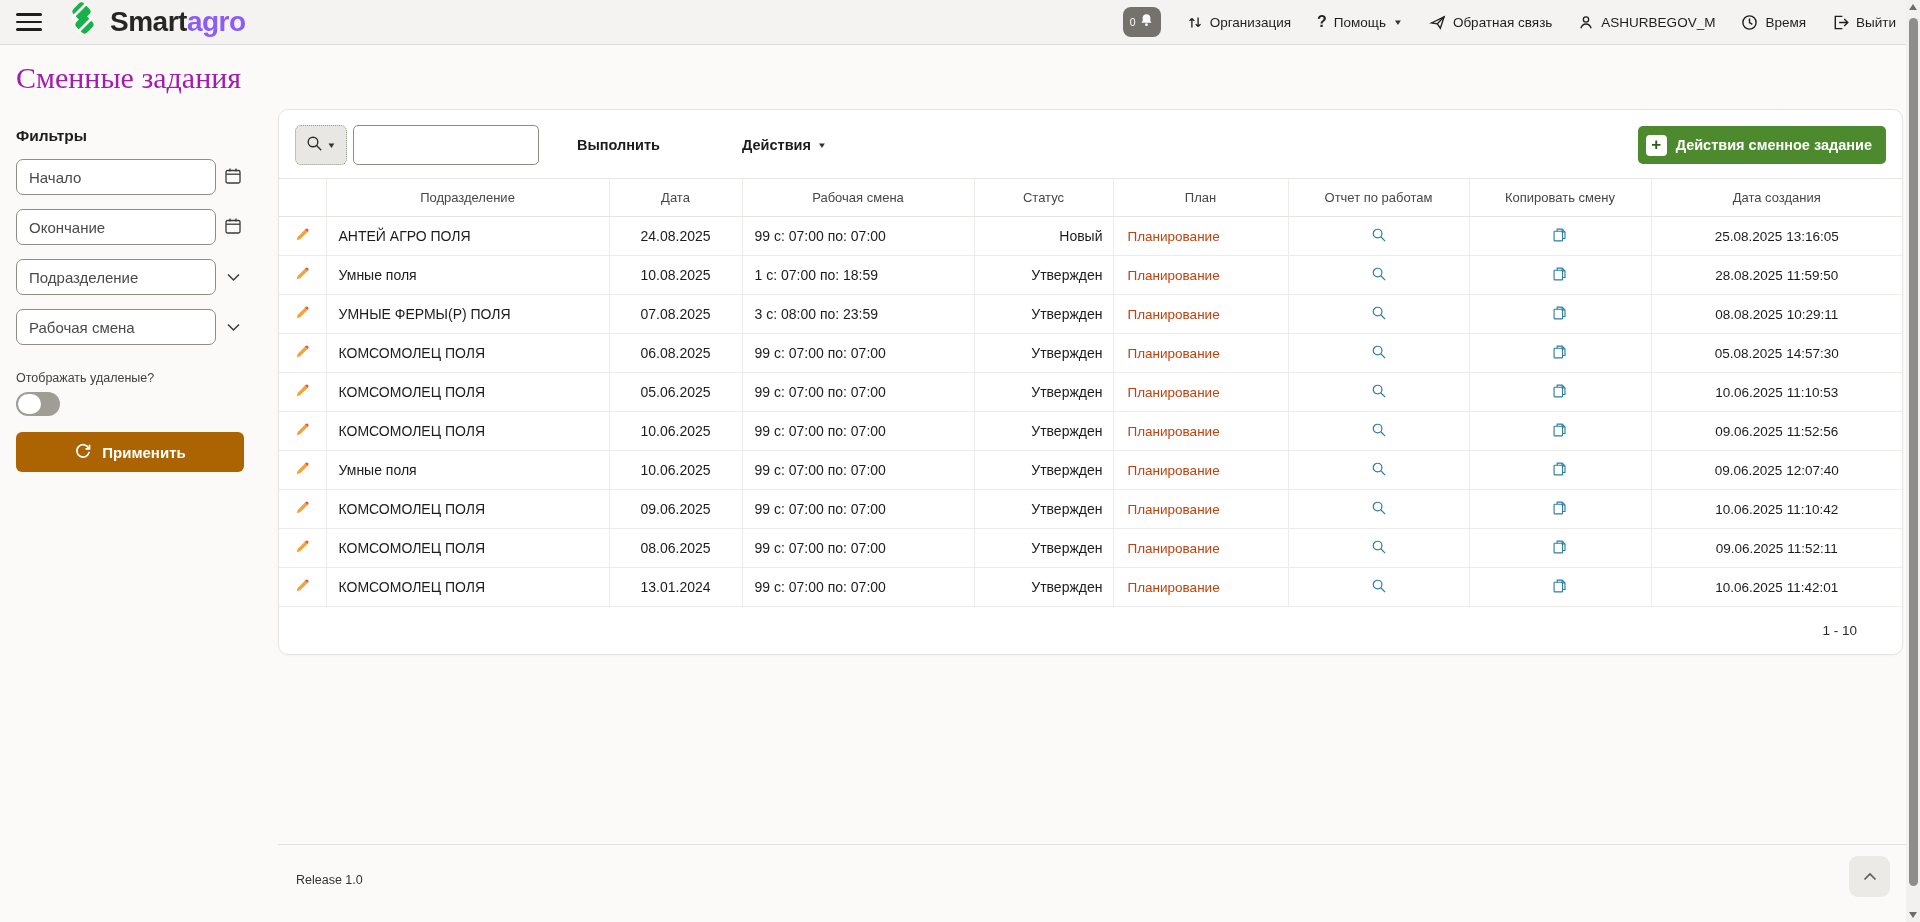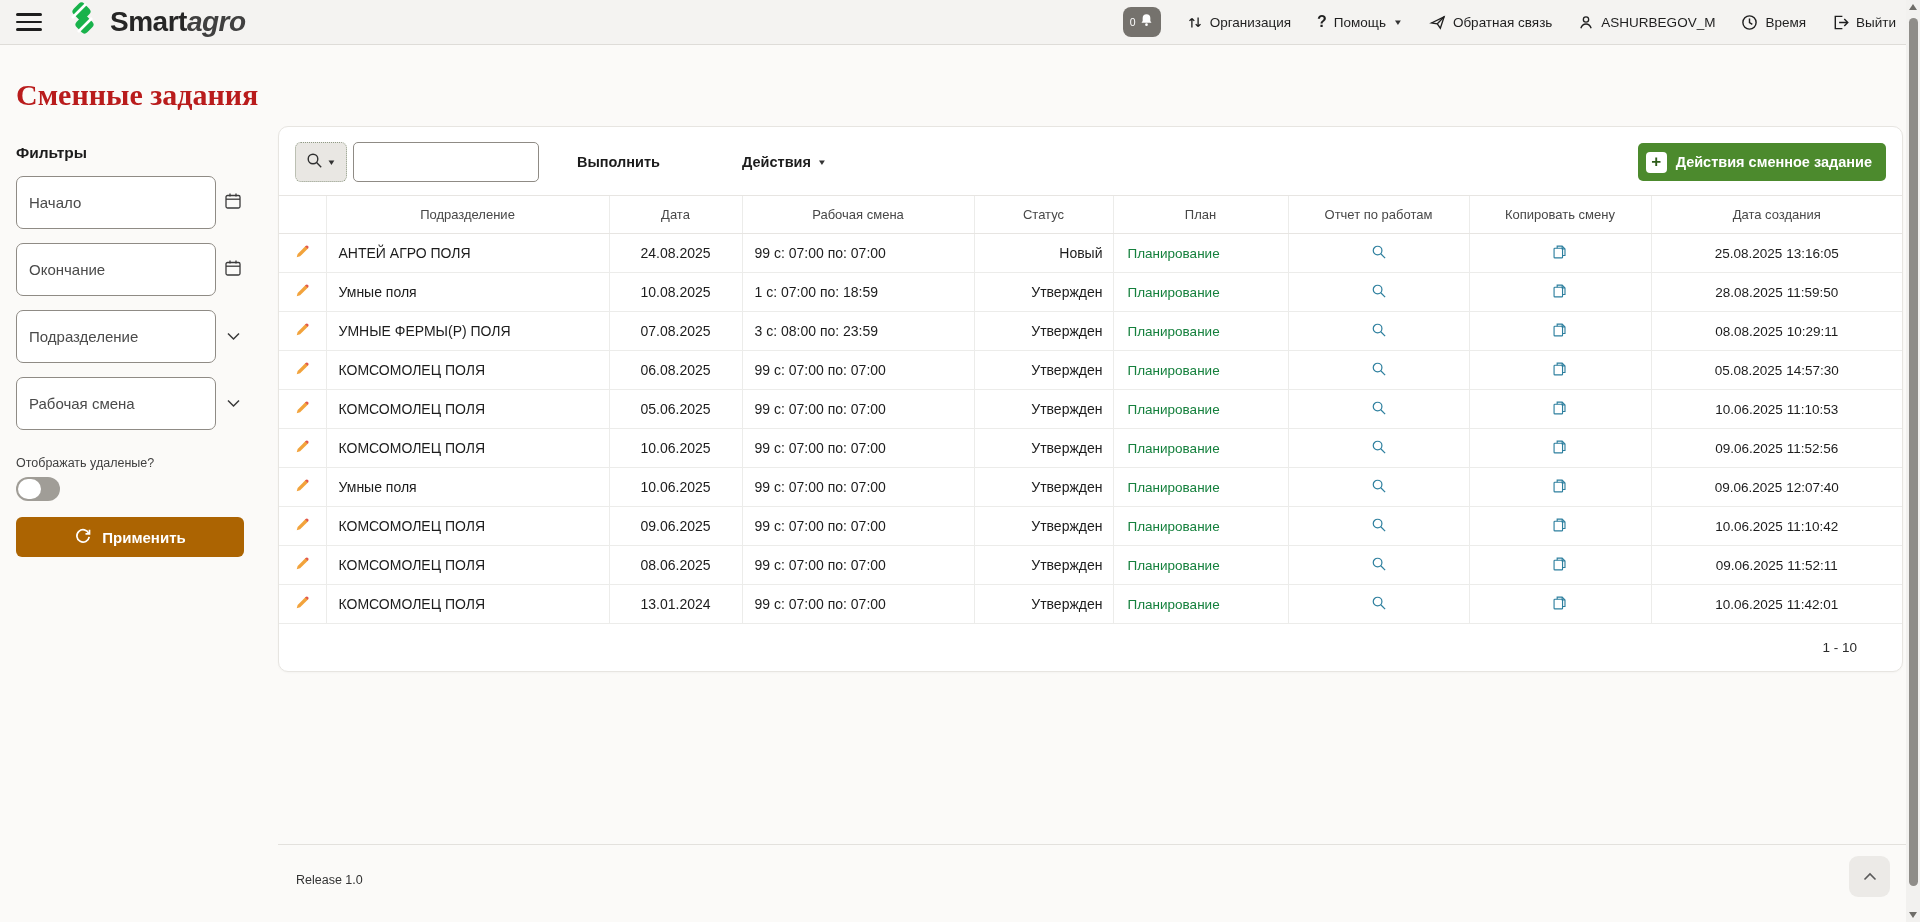--- a/index.html
+++ b/index.html
@@ -13,51 +13,51 @@
 
   
   .topbar {
     height:45px; background:#f4f3f1; border-bottom:1px solid #dedcd8;
     display:flex; align-items:center; padding:0 24px 0 16px;
   }
   .hamburger { width:26px; height:18px; display:flex; flex-direction:column; justify-content:space-between; cursor:pointer; margin-right:22px; }
   .hamburger span { display:block; height:2.6px; background:#1d1d1d; border-radius:2px; }
   .logo { display:flex; align-items:center; gap:8px; }
   .logo-text { font-size:28px; font-weight:bold; letter-spacing:-0.5px; color:#262626; }
-  .logo-text .agro { color:#404040;font-style:italic; }
+  .logo-text .agro { color:#8b5cf6; }
   .topnav { margin-left:auto; display:flex; align-items:center; gap:26px; }
   .nav-item { display:flex; align-items:center; gap:7px; font-size:13.5px; color:#1f1f1f; cursor:pointer; white-space:nowrap; }
   .nav-item svg { display:block; }
   .bell-pill {
     background:#75726d; border-radius:8px; width:38px; height:30px;
     display:flex; align-items:center; justify-content:center; gap:3px; cursor:pointer;
   }
   .bell-pill .cnt { color:#fff; font-size:10.5px; }
   .chev { font-size:10px; color:#333; transform:scaleY(0.8); }
 
   
   .scrollbar { position:absolute; top:0; right:0; width:14px; height:922px; background:#f2f1ef; z-index:50; }
   .sb-up { position:absolute; top:4px; left:3px; width:0; height:0; border-left:4px solid transparent; border-right:4px solid transparent; border-bottom:6px solid #6f6d69; }
   .sb-down { position:absolute; bottom:4px; left:3px; width:0; height:0; border-left:4px solid transparent; border-right:4px solid transparent; border-top:6px solid #6f6d69; }
   .sb-thumb { position:absolute; top:18px; left:2.5px; width:9px; height:868px; background:#8f8d89; border-radius:5px; }
 
   
   .content { height:877px; display:flex; flex-direction:column; padding-right:14px; }
   .page-title {
-    font-family:"Liberation Serif", serif; font-weight:bold;
-    font-size:30px; color:#b91c1c; margin:33px 0 0 16px;
+    font-family:"Liberation Serif", serif; font-weight:normal;
+    font-size:30px; color:#a21caf; margin:16px 0 0 16px;
   }
   .layout { flex:1; display:flex; min-height:0; margin-top:14px; }
 
   
   .sidebar { width:262px; flex:0 0 262px; padding:18px 0 2px 16px; }
   .filters-heading { font-size:15.5px; font-weight:bold; color:#1c1c1c; }
   .field { display:flex; align-items:center; margin-top:14px; }
   .field input {
-    width:200px; height:53px; border:1px solid #8f8b85; border-radius:7px;
+    width:200px; height:36px; border:1px solid #8f8b85; border-radius:7px;
     background:#fff; padding:0 12px; font-size:15px; color:#333;
     font-family:"Liberation Sans", sans-serif; outline:none;
   }
   .field input::placeholder { color:#4a4a4a; opacity:1; }
   .field-btn { width:30px; height:36px; border:none; background:transparent; display:flex; align-items:center; justify-content:center; cursor:pointer; margin-left:2px; }
   .toggle-label { margin-top:26px; font-size:12.5px; color:#3f3f3f; }
   .toggle { margin-top:7px; width:44px; height:24px; background:#a09d97; border-radius:12px; position:relative; cursor:pointer; }
   .toggle .knob { position:absolute; left:2px; top:2px; width:23px; height:20px; background:#fff; border-radius:10px; }
   .apply-btn {
     margin-top:16px; width:228px; height:40px; border:none; border-radius:6px;
@@ -99,21 +99,21 @@
     border-top:1px solid #e7e5e2; border-bottom:1px solid #e7e5e2; text-align:center;
   }
   th + th, td + td { border-left:1px solid #ececea; }
   td { height:39px; font-size:14px; color:#1c1c1c; border-bottom:1px solid #ececea; background:#fff; overflow:hidden; white-space:nowrap; }
   td.c-edit { text-align:center; cursor:pointer; }
   td.c-unit { padding-left:12px; }
   td.c-date { text-align:center; }
   td.c-shift { padding-left:12px; }
   td.c-status { text-align:right; padding-right:10px; }
   td.c-plan { padding-left:14px; font-size:13.5px; }
-  td.c-plan a { color:#15803d; text-decoration:none; cursor:pointer; }
+  td.c-plan a { color:#c2410c; text-decoration:none; cursor:pointer; }
   td.c-report, td.c-copy { text-align:center; cursor:pointer; }
   td.c-created { text-align:center; font-size:13.5px; }
 
   .pagination { text-align:right; padding:16px 45px 16px 0; font-size:13.5px; color:#2b2b2b; }
 
   
   .main-footer {
     margin-top:auto; border-top:1px solid #e3e1dd; height:78px; position:relative;
     margin-left:16px;
   }

